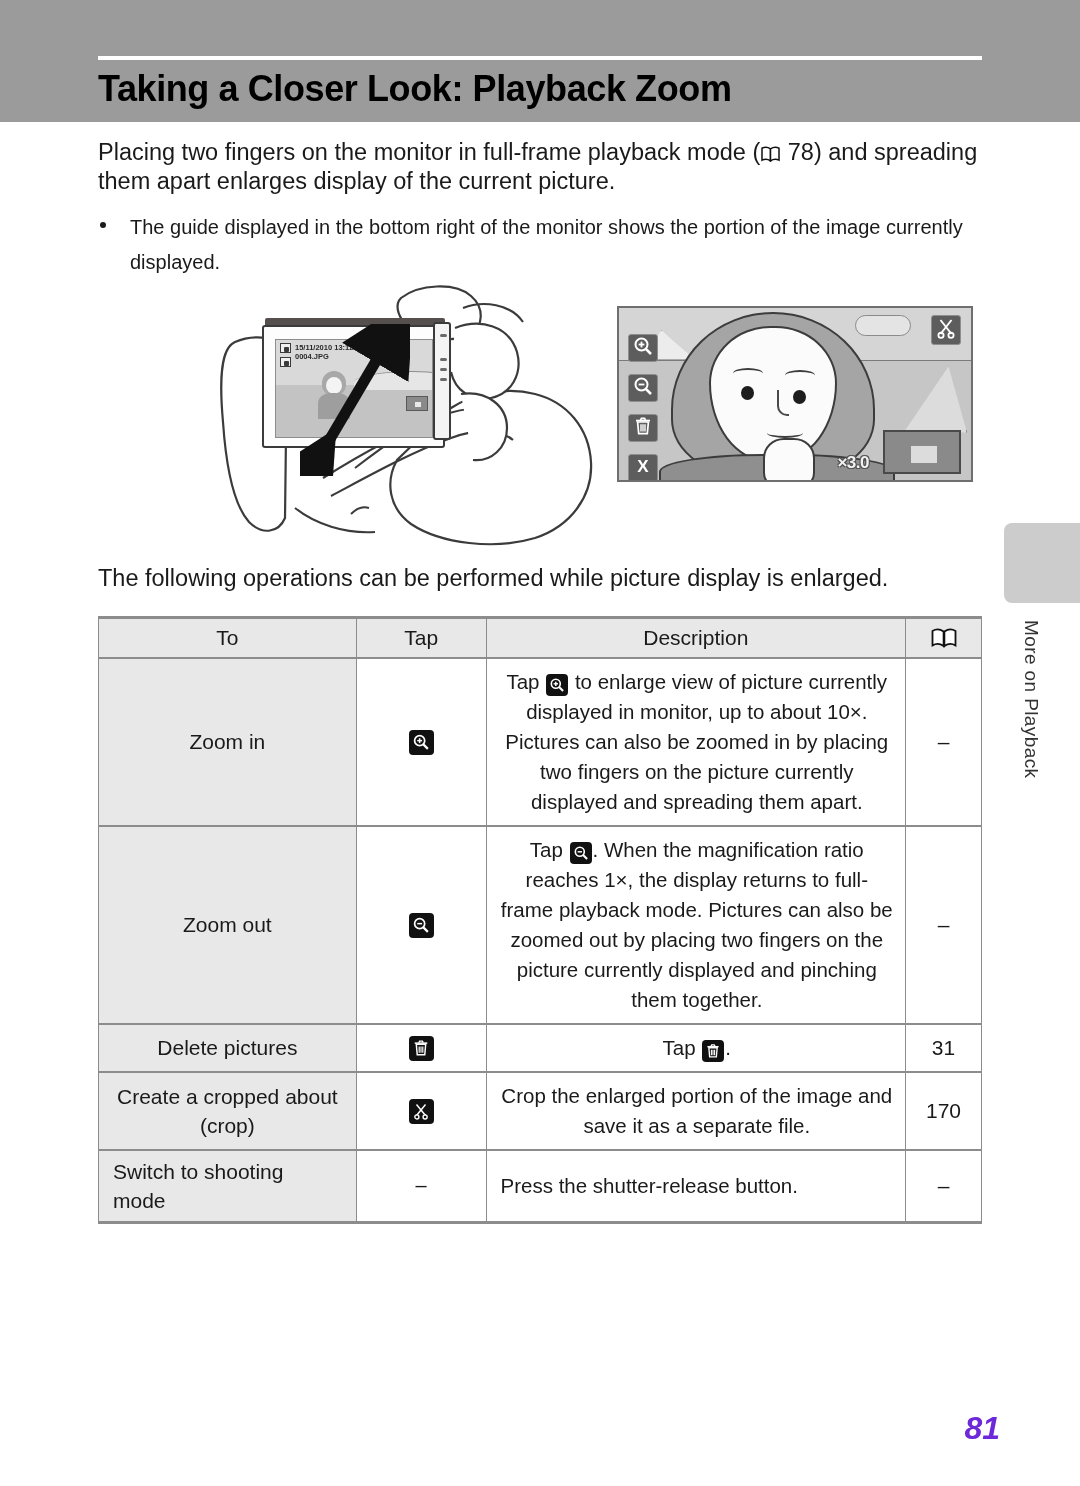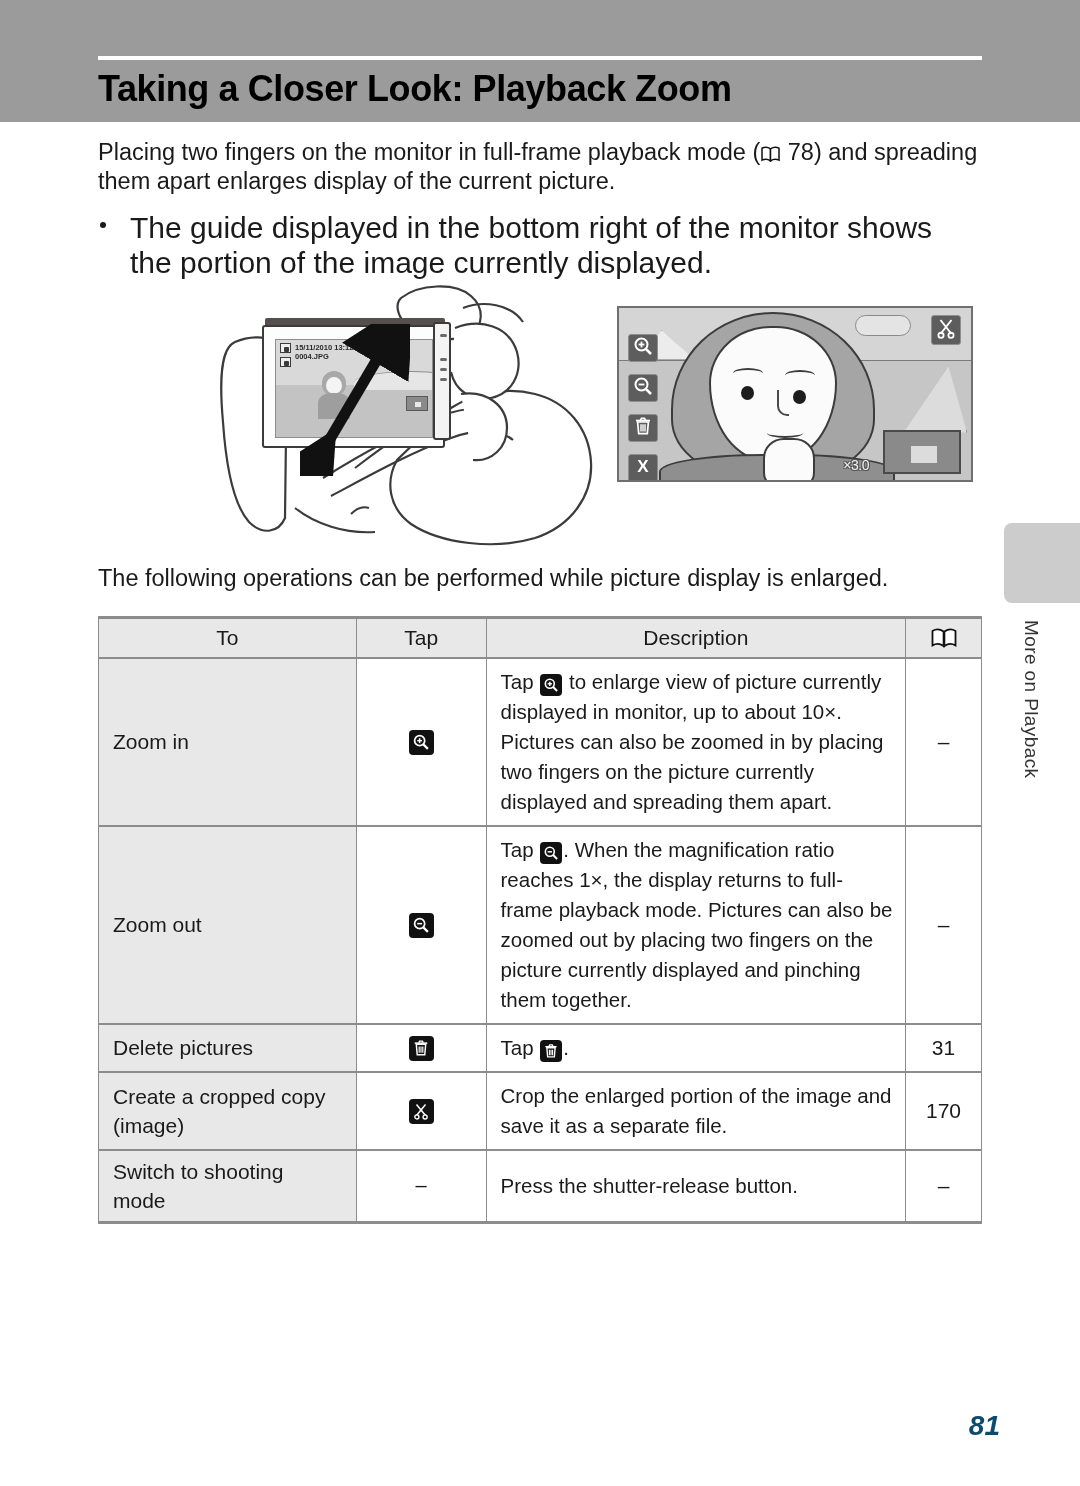--- a/index.html
+++ b/index.html
@@ -43,21 +43,21 @@
     left: 98px; top: 138px;
     width: 880px;
     font-size: 23.5px;
     line-height: 29px;
     color: #1a1a1a;
   }
   .bullet-block {
     position: absolute;
     left: 98px; top: 210px;
     width: 884px;
-    font-size: 30px;
+    font-size: 20px;
     line-height: 35px;
   }
   .bullet-block .dot {
     position: absolute;
     left: 2px; top: 12px;
     width: 6px; height: 6px;
     border-radius: 50%;
     background: #1a1a1a;
   }
   .bullet-block .btext {
@@ -194,21 +194,21 @@
     display:flex; align-items:center; justify-content:center;
   }
   .m-crop-btn {
     position:absolute; right:10px; top:7px;
     width:30px; height:30px;
     background:#5d5d5d; border:1px solid #8e8e8e; border-radius:3px;
     display:flex; align-items:center; justify-content:center;
   }
   .m-mag {
     position:absolute; right:102px; bottom:7px;
-    font-size:14px; font-weight:normal; color:#f2f2f2;
+    font-size:17px; font-weight:bold; color:#f2f2f2;
     text-shadow: -1px -1px 0 #555, 1px -1px 0 #555, -1px 1px 0 #555, 1px 1px 0 #555;
     letter-spacing:-0.5px;
   }
   .m-guide {
     position:absolute; right:10px; bottom:6px;
     width:78px; height:44px;
     background:#8a8a8a; border:2.5px solid #4a4a4a;
   }
   .m-guide-inner {
     position:absolute; left:26px; top:14px;
@@ -262,21 +262,21 @@
     background:#ffffff;
     padding:8px 12px 8px 14px;
     font-size:20.5px;
     line-height:30px;
   }
   table.ops td.c-ref {
     background:#ffffff;
     text-align:center;
     font-size:21px;
   }
-  table.ops tr.rowline td { border-bottom:2.5px solid #8c8c8c; }
+  table.ops tr.rowline td { border-bottom:2.5px solid #8c8c8c;text-align:center; }
   table.ops tr:last-child td { border-bottom:3px solid #8c8c8c; }
 
   
   .gbtn {
     display:inline-flex;
     align-items:center; justify-content:center;
     width:25px; height:25px;
     background:#111111;
     border-radius:4px;
     vertical-align:-5px;
@@ -304,24 +304,24 @@
     white-space:nowrap;
     letter-spacing:0.4px;
   }
 
   
   .pagenum {
     position:absolute;
     left:0; top:1410px;
     width:1000px;
     text-align:right;
-    font-size:28px;
+    font-size:32px;
     font-style:italic;
     font-weight:bold;
-    color:#0c4a6e;
+    color:#6d28d9;
   }
 </style>
 </head>
 <body>
 
 <div class="header-band">
   <div class="header-rule"></div>
 </div>
 <h1 class="page-title">Taking a Closer Look: Playback Zoom</h1>
 
@@ -585,21 +585,21 @@
               <line x1="10" y1="8.3" x2="10" y2="15.2" stroke="#fff" stroke-width="1.4"></line>
               <line x1="12" y1="8.3" x2="12" y2="15.2" stroke="#fff" stroke-width="1.4"></line>
             </svg>
           </span><span>.</span>
       </td>
       <td class="c-ref">31</td>
     </tr>
 
 
     <tr class="rowline">
-      <td class="c-to">Create a cropped copy (image)</td>
+      <td class="c-to">Create a cropped about (crop)</td>
       <td class="c-tap">
         <span class="gbtn">
           <svg width="18" height="18" viewBox="0 0 22 22">
             <line x1="5.5" y1="3" x2="16.5" y2="16.5" stroke="#fff" stroke-width="1.8"></line>
             <line x1="16.5" y1="3" x2="5.5" y2="16.5" stroke="#fff" stroke-width="1.8"></line>
             <circle cx="6" cy="18.2" r="2.5" fill="none" stroke="#fff" stroke-width="1.7"></circle>
             <circle cx="16" cy="18.2" r="2.5" fill="none" stroke="#fff" stroke-width="1.7"></circle>
           </svg>
         </span>
       </td>

